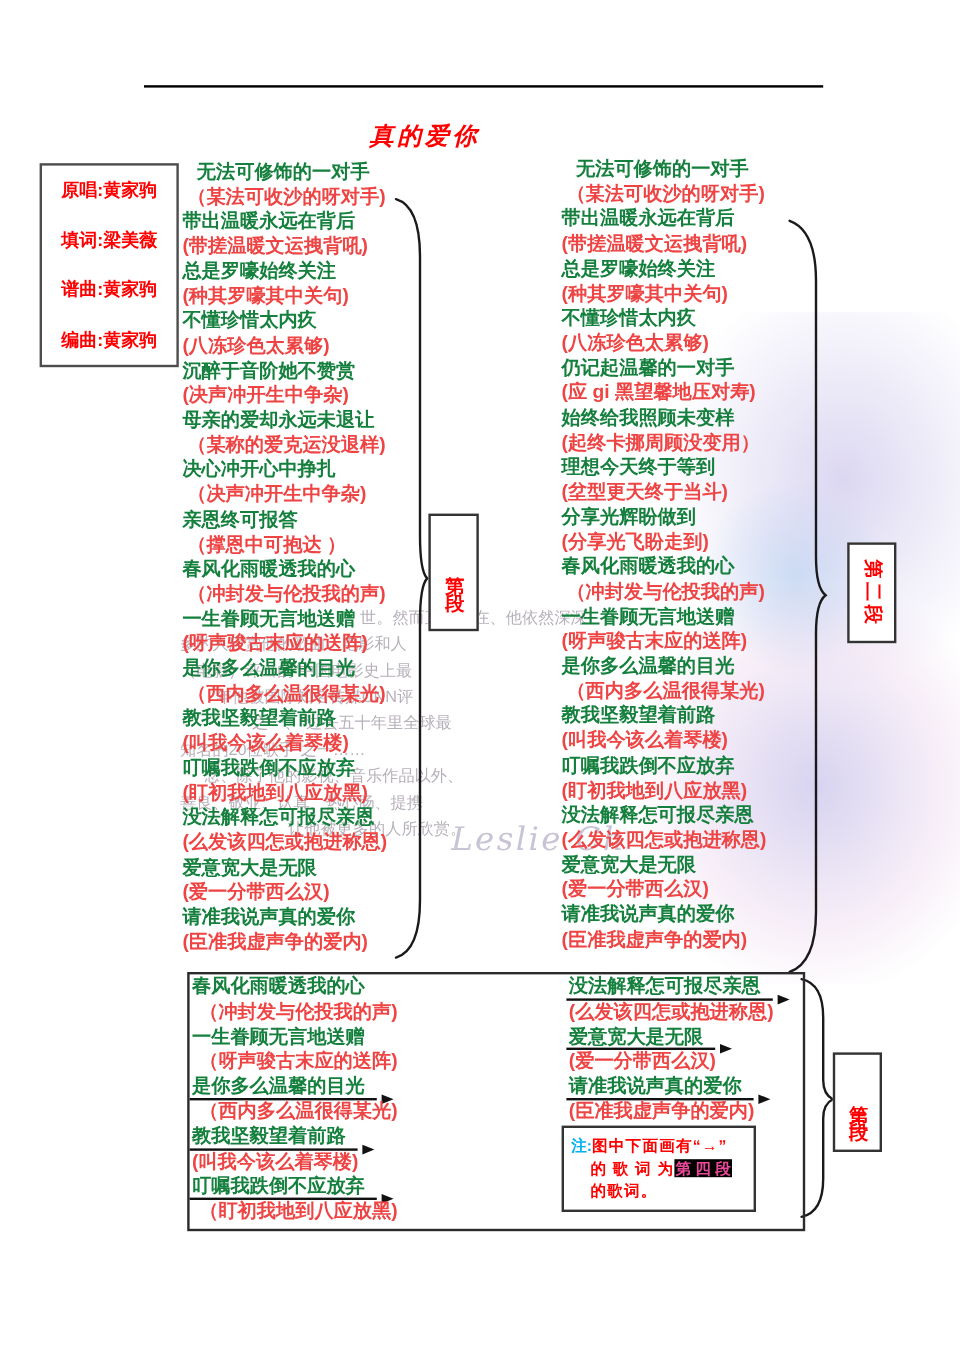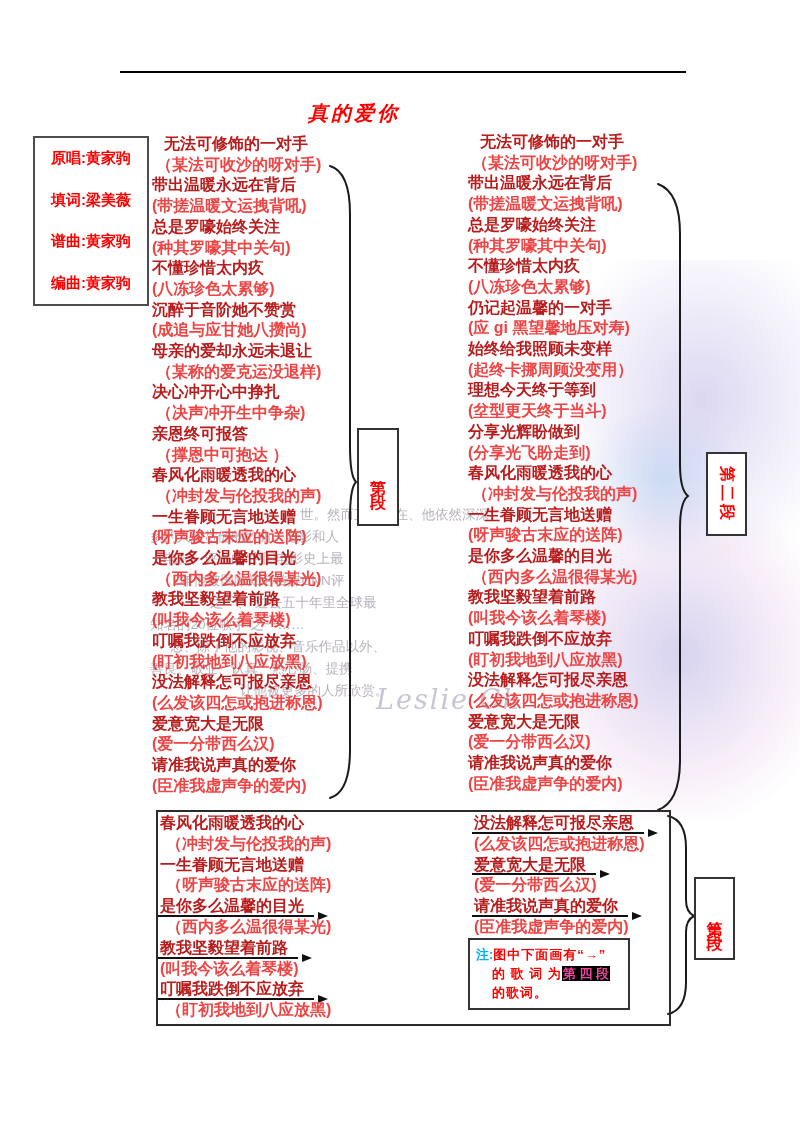--- a/index.html
+++ b/index.html
@@ -30,21 +30,21 @@
            justify-content:space-around;align-items:center;}
   .credits .line{color:#ff0000;font-weight:bold;font-size:15px;white-space:nowrap;}
 
   .col{position:absolute;}
   .col .line{position:relative;width:fit-content;font-weight:bold;font-size:16px;
              white-space:nowrap;}
   .col1{left:152px;top:134px;}  .col1 .line{line-height:20.7px;}
   .col2{left:468px;top:132px;}  .col2 .line{line-height:20.7px;}
   .bl{left:160px;top:813px;}    .bl .line{line-height:20.8px;}
   .br{left:474px;top:813px;}    .br .line{line-height:20.8px;}
-  .main{color:#b91c1c;text-align:center;}
+  .main{color:#15803d;text-align:center;}
   .echo{color:#ef4444;}
 
   .arrow::after{content:"";position:absolute;left:-2px;bottom:0;
                 width:calc(100% + 12px);height:2px;background:#111;}
   .arrow::before{content:"";position:absolute;right:-24px;bottom:-3px;width:0;height:0;
                  border-left:10px solid #111;border-top:4px solid transparent;
                  border-bottom:4px solid transparent;}
 
   svg.brace{position:absolute;overflow:visible;}
   .brace path{fill:none;stroke:#1a1a1a;stroke-width:2;stroke-linecap:round;}
@@ -105,21 +105,21 @@
 
   <div class="line main" style="padding-left: 12px;">无法可修饰的一对手</div>
       <div class="line echo" style="padding-left: 4px;">（某法可收沙的呀对手)</div>
       <div class="line main">带出温暖永远在背后</div>
       <div class="line echo">(带搓温暖文运拽背吼)</div>
       <div class="line main">总是罗嚎始终关注</div>
       <div class="line echo">(种其罗嚎其中关句)</div>
       <div class="line main">不懂珍惜太内疚</div>
       <div class="line echo">(八冻珍色太累够)</div>
       <div class="line main">沉醉于音阶她不赞赏</div>
-      <div class="line echo">(成追与应甘她八攒尚)</div>
+      <div class="line echo">(决声冲开生中争杂)</div>
       <div class="line main">母亲的爱却永远未退让</div>
       <div class="line echo" style="padding-left: 4px;">（某称的爱克运没退样)</div>
       <div class="line main">决心冲开心中挣扎</div>
       <div class="line echo" style="padding-left: 4px;">（决声冲开生中争杂)</div>
       <div class="line main">亲恩终可报答</div>
       <div class="line echo" style="padding-left: 4px;">（撑恩中可抱达 ）</div>
       <div class="line main">春风化雨暖透我的心</div>
       <div class="line echo" style="padding-left: 4px;">（冲封发与伦投我的声)</div>
       <div class="line main">一生眷顾无言地送赠</div>
       <div class="line echo">(呀声骏古末应的送阵)</div>

